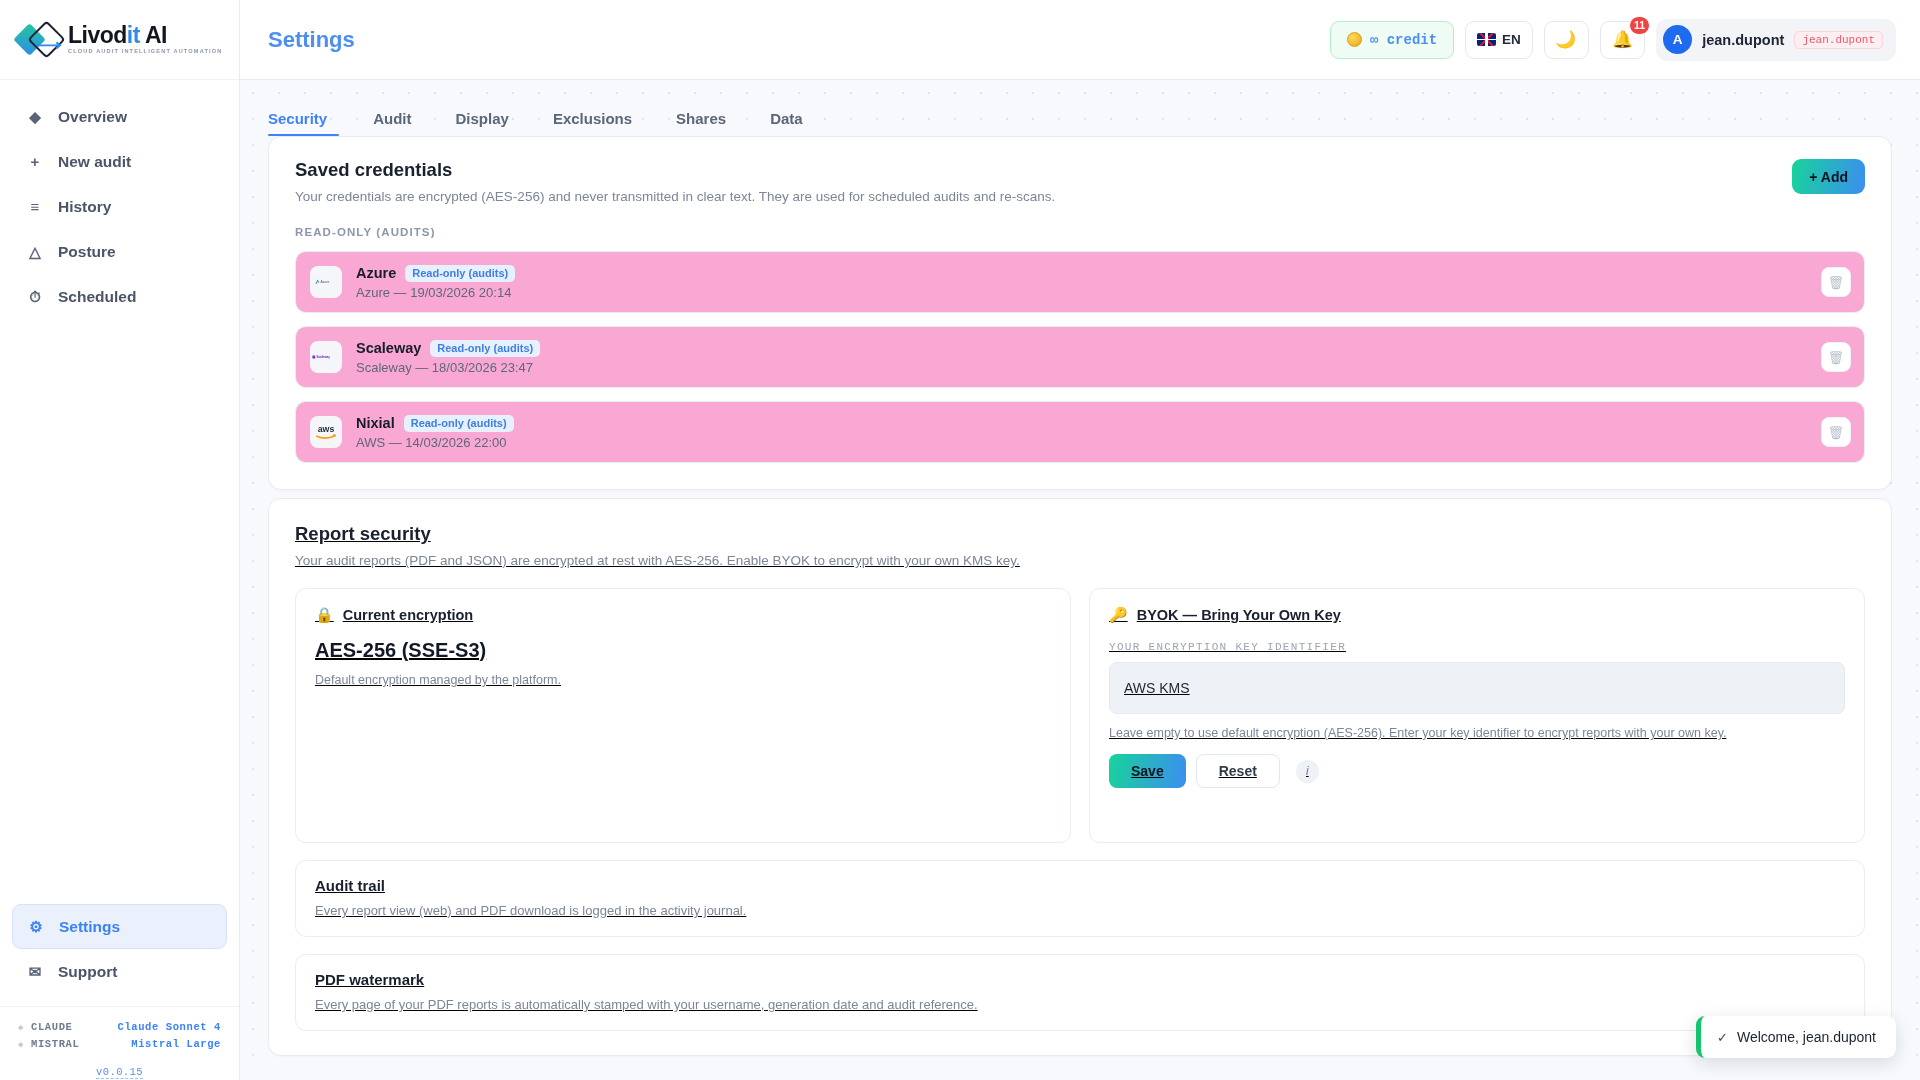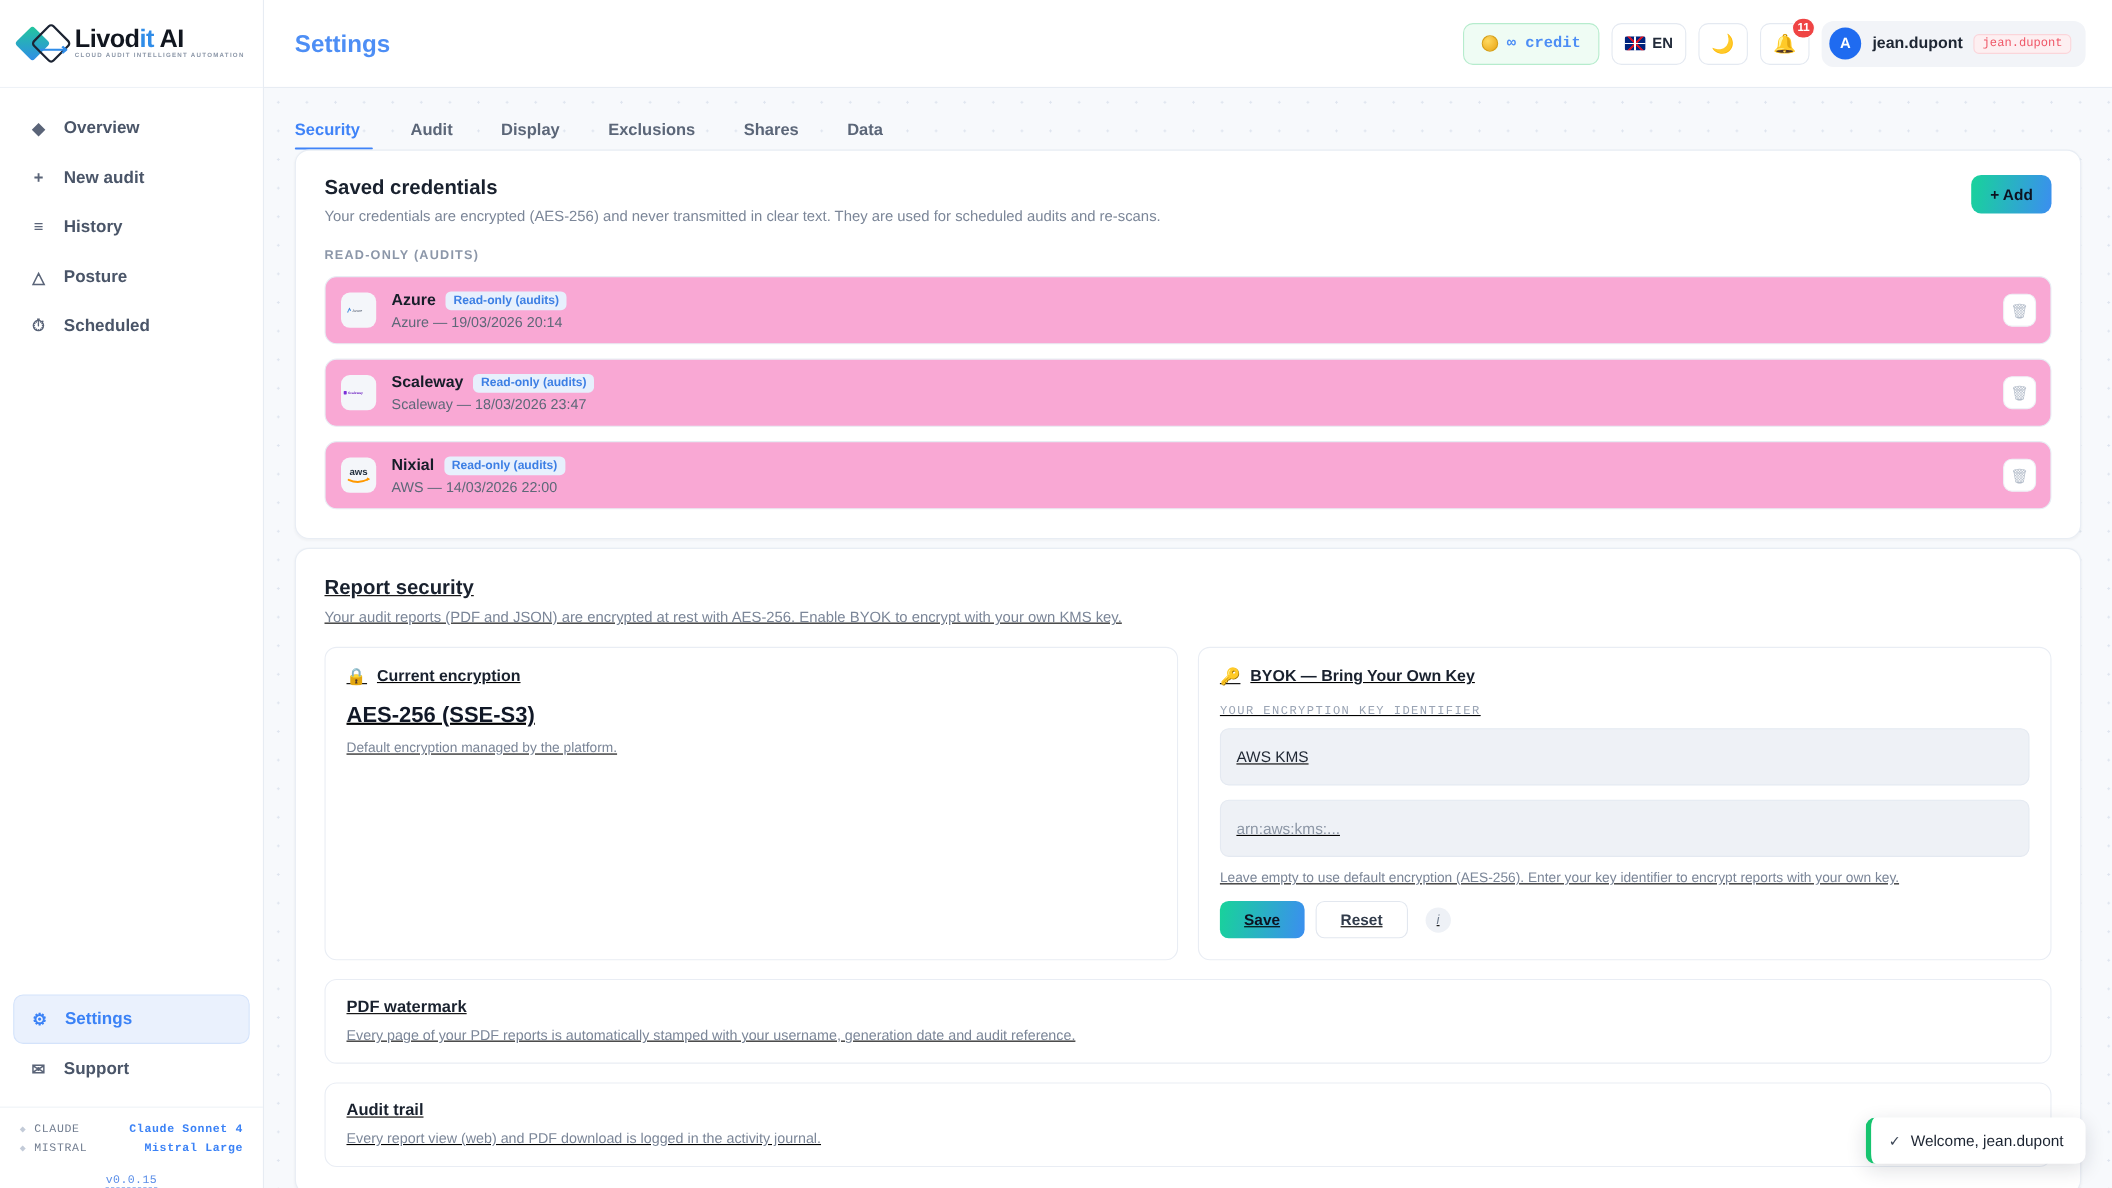--- a/index.html
+++ b/index.html
@@ -77,21 +77,21 @@
     border-top: 1px solid #eef2f7;
     margin: 12px 0 0 0;
     padding: 14px 18px 0 18px;
     font-family: "Liberation Mono", monospace;
   }
   .model-row {
     display: flex; align-items: center;
     font-size: 10.5px; margin-bottom: 5px; letter-spacing: 0.6px;
   }
   .model-row .mdot { color: #c3cbd8; margin-right: 7px; font-size: 9px; }
-  .model-row .mname { color: #707c8f; font-weight: 400; }
+  .model-row .mname { color: #707c8f; font-weight: 700; }
   .model-row .mval { margin-left: auto; color: #3b82f6; font-weight: 700; }
   #ver-wrap { text-align: center; margin-top: 12px; }
   #version {
     font-family: "Liberation Mono", monospace;
     font-size: 10.5px; color: #5a8ee8;
     border-bottom: 1px dashed #9dbdf0;
     text-decoration: none; letter-spacing: 0.4px;
   }
 
   
@@ -506,38 +506,37 @@
           <div id="enc-note">Default encryption managed by the platform.</div>
         </div>
 
         <div class="sub-panel" id="byok-panel">
           <div class="panel-head">
             <span class="key-ico">🔑</span>
             <span class="panel-head-text">BYOK — Bring Your Own Key</span>
           </div>
           <div class="field-label">YOUR ENCRYPTION KEY IDENTIFIER</div>
           <div class="field">AWS KMS</div>
-          <div class="field ph">arn:aws:kms:...</div>
           <div id="byok-note">Leave empty to use default encryption (AES-256). Enter your key identifier to encrypt reports with your own key.</div>
           <div id="byok-actions">
             <button id="save-btn">Save</button>
             <button id="reset-btn">Reset</button>
             <div id="info-dot">i</div>
           </div>
         </div>
       </div>
 
       <div class="info-block">
+        <div class="info-title">Audit trail</div>
+        <div class="info-desc">Every report view (web) and PDF download is logged in the activity journal.</div>
+      </div>
+
+      <div class="info-block">
         <div class="info-title">PDF watermark</div>
         <div class="info-desc">Every page of your PDF reports is automatically stamped with your username, generation date and audit reference.</div>
-      </div>
-
-      <div class="info-block">
-        <div class="info-title">Audit trail</div>
-        <div class="info-desc">Every report view (web) and PDF download is logged in the activity journal.</div>
       </div>
     </section>
 
   </div>
 
   <div id="toast">
     <span class="chk">✓</span>
     <span>Welcome, jean.dupont</span>
   </div>
 

